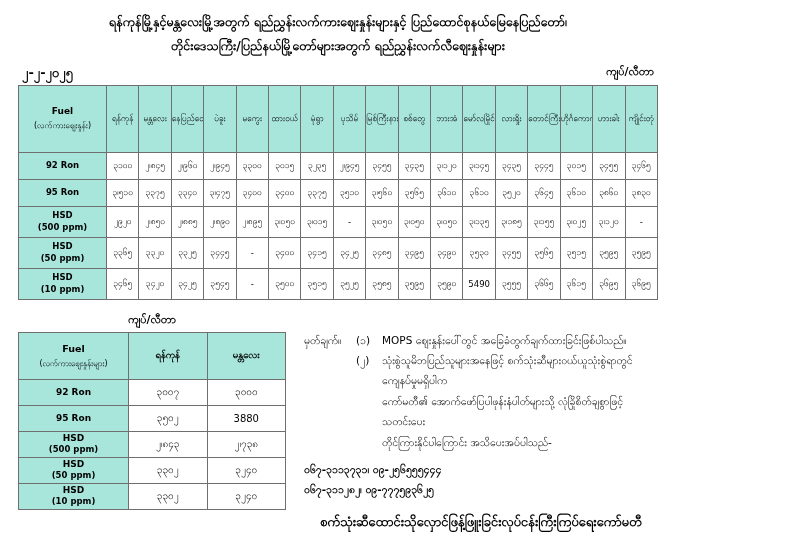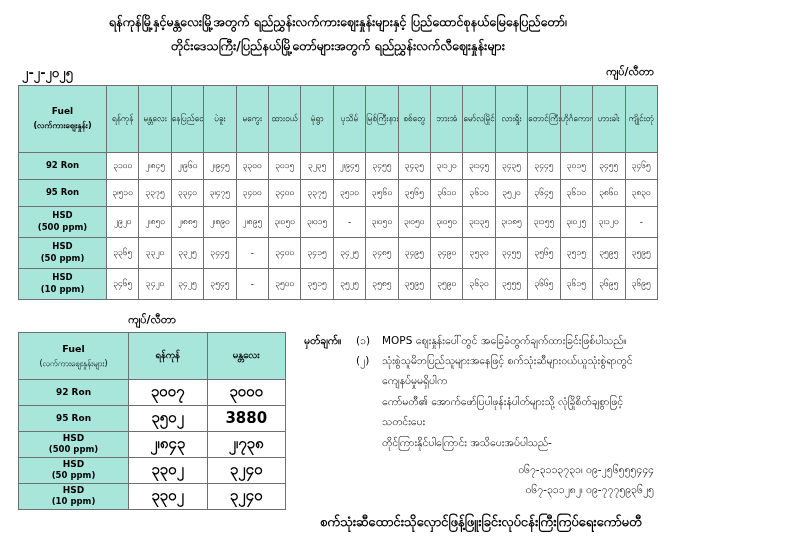--- a/index.html
+++ b/index.html
@@ -74,21 +74,21 @@
     font-weight: normal;
   }
   table.grid thead th.fuel-head {
     background: #a8e6dc;
     font-weight: bold;
     font-size: 9px;
     line-height: 1.7;
   }
   table.grid thead th.fuel-head .sub {
     font-size: 8px;
-    font-weight: bold;
+    font-weight: normal;
     display: block;
   }
   td.rowlabel {
     background: #a8e6dc;
     font-weight: bold;
     font-size: 9px;
     line-height: 1.4;
   }
   td.rowlabel .sub {
     display: block;
@@ -116,25 +116,24 @@
   }
   table.grid2 {
     border-collapse: collapse;
     width: 100%;
     table-layout: fixed;
   }
   table.grid2 th, table.grid2 td {
     border: 1px solid #6f6f6f;
     text-align: center;
     vertical-align: middle;
-    font-size: 15px;
+    font-size: 10px;
     height: 25px;
     padding: 0;
     white-space: nowrap;
-    font-weight: bold;
   }
   table.grid2 thead th {
     background: #a8e6dc;
     height: 46px;
     font-weight: bold;
     font-size: 9.5px;
     line-height: 1.7;
   }
   table.grid2 thead th .sub {
     display: block;
@@ -157,39 +156,40 @@
     padding-top: 18px;
     font-size: 10.5px;
     line-height: 1.95;
   }
   .note-row {
     display: flex;
     align-items: flex-start;
   }
   .note-label {
     flex: 0 0 52px;
-    font-weight: bold;
+    font-weight: normal;
     font-size: 10.5px;
   }
   .note-num {
     flex: 0 0 26px;
     text-align: left;
   }
   .note-body {
     flex: 1 1 auto;
   }
   .note-indent {
     padding-left: 78px;
   }
   .phones {
-    text-align: right;
+    text-align: left;
     padding-top: 8px;
     font-size: 10.5px;
     line-height: 1.85;
     padding-right: 4px;
+    font-weight: bold;
   }
   .signature {
     text-align: center;
     font-weight: bold;
     font-size: 13px;
     padding-top: 10px;
   }
 </style>
 </head>
 <body>
@@ -336,21 +336,21 @@
           <td>၃၄၂၀</td>
           <td>၃၄၂၅</td>
           <td>၃၅၄၅</td>
           <td>-</td>
           <td>၃၅၀၀</td>
           <td>၃၅၁၅</td>
           <td>၃၅၂၅</td>
           <td>၃၅၈၅</td>
           <td>၃၅၉၅</td>
           <td>၃၅၉၀</td>
-          <td>၃၆၃၀</td>
+          <td>5490</td>
           <td>၃၅၅၅</td>
           <td>၃၆၆၅</td>
           <td>၃၆၁၅</td>
           <td>၃၆၉၅</td>
           <td>၃၆၉၅</td>
         </tr>
       </tbody>
     </table>
   </div>
 

